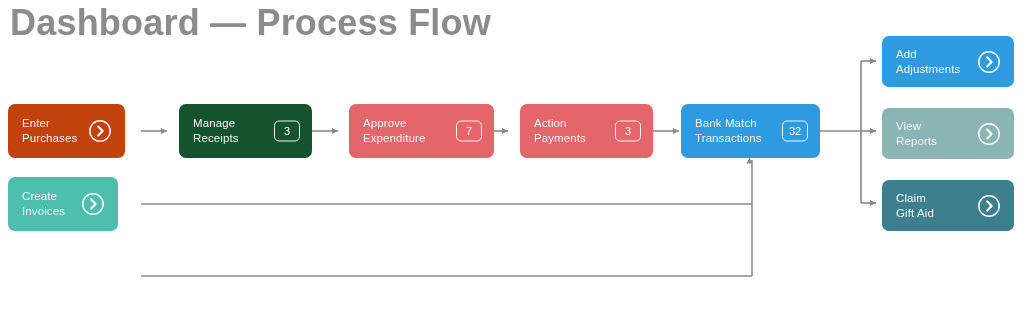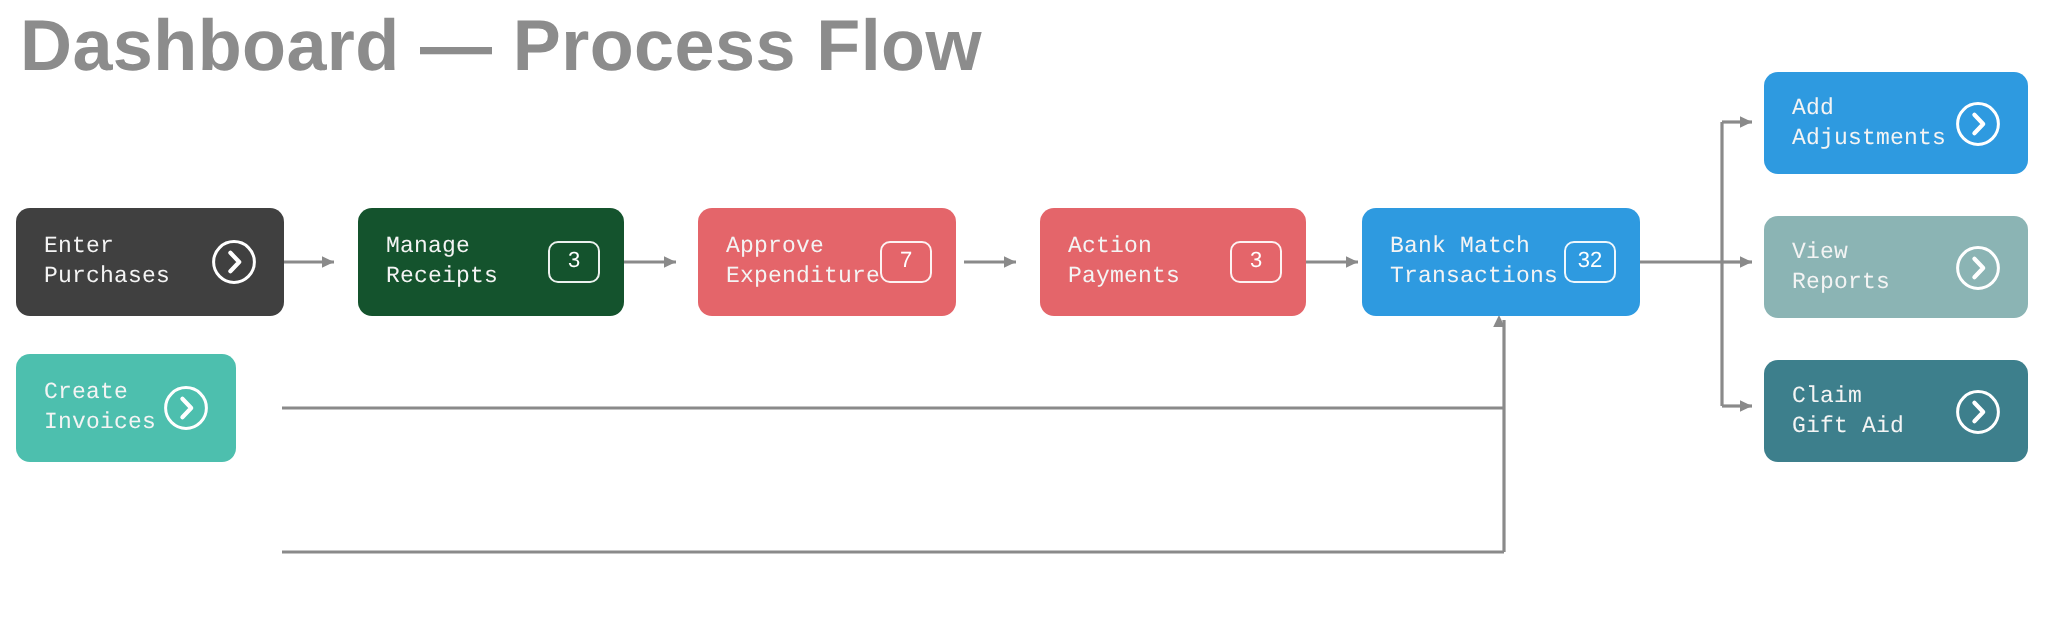--- a/index.html
+++ b/index.html
@@ -49,21 +49,20 @@
   .node-label {
     position: absolute;
     left: 14px;
     top: 50%;
     transform: translateY(-50%);
     font-size: 11.5px;
     line-height: 15px;
     color: #f4f4f4;
     white-space: pre-line;
     letter-spacing: 0.1px;
-    font-family: Liberation Mono, monospace;
   }
   .node-action {
     position: absolute;
     right: 13px;
     top: 50%;
     transform: translateY(-50%);
     width: 24px;
     height: 24px;
   }
   .node-action svg { display: block; }
@@ -112,38 +111,38 @@
       <path d="M861,61 L876,61" marker-end="url(#arrow-right)"></path>
       <path d="M861,131 L876,131" marker-end="url(#arrow-right)"></path>
       <path d="M861,203 L876,203" marker-end="url(#arrow-right)"></path>
 
       <path d="M141,204 L752,204"></path>
       <path d="M141,276 L752,276"></path>
       <path d="M752,276 L752,160" marker-end="url(#arrow-up)"></path>
     </g>
   </svg>
 
-  <div class="node" style="left:8px; top:104px; width:134px; height:54px; background:#404040;">
+  <div class="node" style="left:8px; top:104px; width:117px; height:54px; background:#c2410c;">
     <div class="node-label">Enter
 Purchases</div>
     <div class="node-action">
       <svg width="24" height="24" viewBox="0 0 24 24">
         <circle cx="12" cy="12" r="10.2" fill="none" stroke="#ffffff" stroke-width="1.5"></circle>
         <path d="M10.2,7.4 L14.6,12 L10.2,16.6" fill="none" stroke="#ffffff" stroke-width="2.1" stroke-linecap="round" stroke-linejoin="round"></path>
       </svg>
     </div>
   </div>
 
   <div class="node" style="left:179px; top:104px; width:133px; height:54px; background:#14532d;">
     <div class="node-label">Manage
 Receipts</div>
     <div class="node-badge">3</div>
   </div>
 
-  <div class="node" style="left:349px; top:104px; width:129px; height:54px; background:#e4656a;">
+  <div class="node" style="left:349px; top:104px; width:145px; height:54px; background:#e4656a;">
     <div class="node-label">Approve
 Expenditure</div>
     <div class="node-badge">7</div>
   </div>
 
   <div class="node" style="left:520px; top:104px; width:133px; height:54px; background:#e4656a;">
     <div class="node-label">Action
 Payments</div>
     <div class="node-badge">3</div>
   </div>

